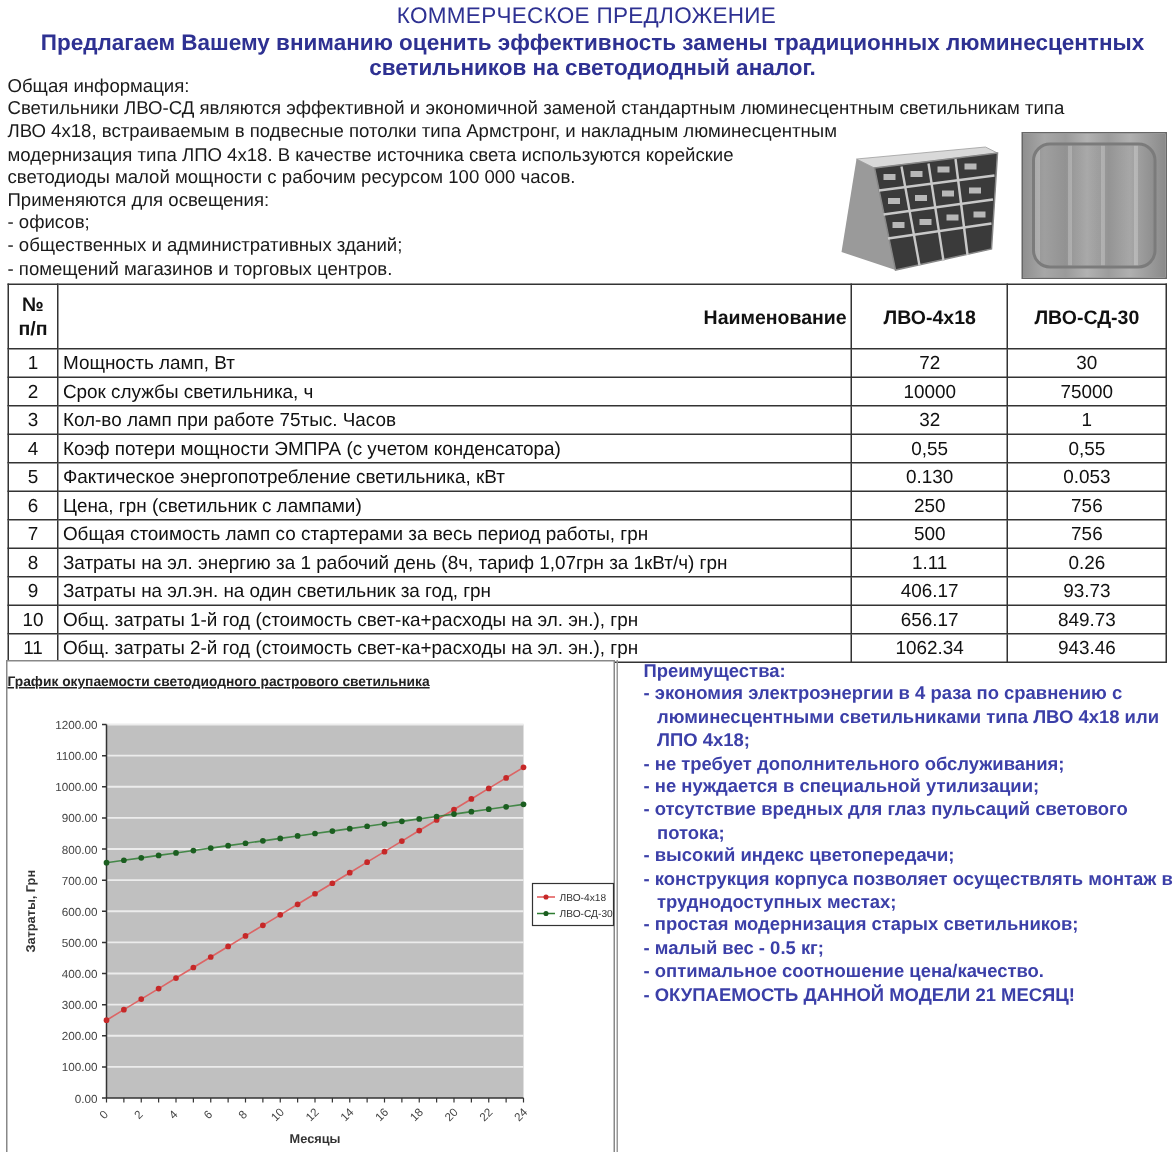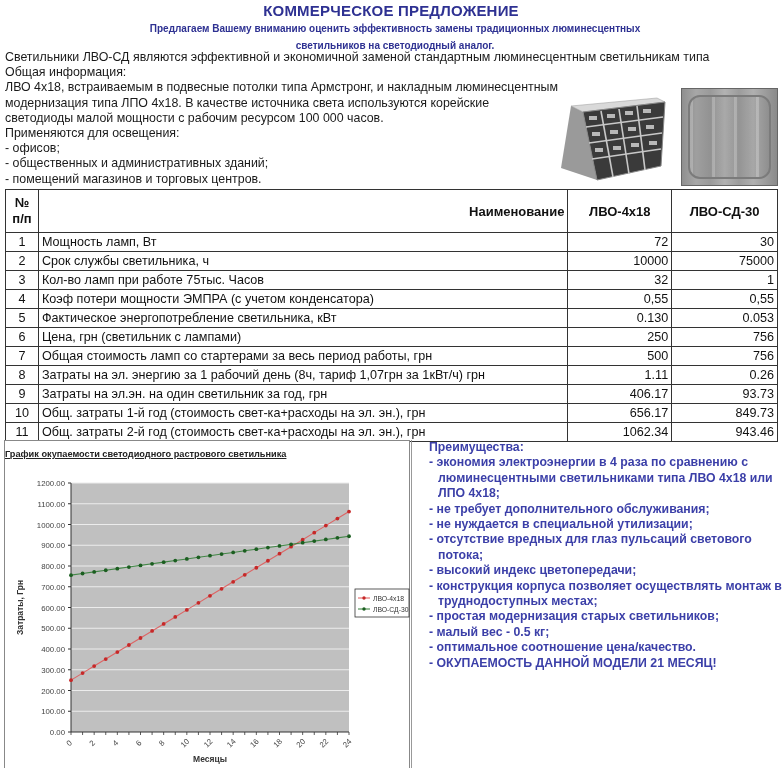--- a/index.html
+++ b/index.html
@@ -1,64 +1,64 @@
 <!DOCTYPE html>
 <html><head>
 <meta charset="utf-8">
 <style>
   * { box-sizing: border-box; margin: 0; padding: 0; }
   html, body { width: 782px; height: 768px; background: #ffffff; overflow: hidden; }
   body { font-family: "Liberation Sans", sans-serif; color: #111; position: relative; }
 
   .title-main { position: absolute; left: 0; top: 2px; width: 782px; text-align: center;
-    color: #2e3192; font-weight: bold; font-size: 15px; letter-spacing: 0.2px; }
+    color: #2e3192; font-weight: normal; font-size: 15px; letter-spacing: 0.2px; }
   .title-sub { position: absolute; left: 20px; top: 20px; width: 750px; text-align: center;
-    color: #2e3192; font-weight: bold; font-size: 10px; line-height: 17px; }
+    color: #2e3192; font-weight: bold; font-size: 15px; line-height: 17px; }
 
   .info { position: absolute; left: 5px; top: 50px; width: 560px; font-size: 12.4px; line-height: 15.2px; color: #1a1a1a; }
   .info .line { white-space: nowrap; }
 
   .photo1 { position: absolute; left: 557px; top: 96px; width: 112px; height: 86px; }
   .photo2 { position: absolute; left: 681px; top: 88px; width: 97px; height: 98px;
     background: linear-gradient(90deg, #8f8f8f 0%, #a7a7a7 15%, #9a9a9a 30%, #b2b2b2 45%, #9c9c9c 60%, #b0b0b0 75%, #999 90%, #8a8a8a 100%);
     border: 1px solid #666; }
   .photo2 .inner { position: absolute; left: 6px; top: 6px; right: 6px; bottom: 6px; border: 2px solid #7b7b7b; border-radius: 12px;
     background: repeating-linear-gradient(90deg, rgba(255,255,255,0.15) 0px, rgba(255,255,255,0.15) 3px, rgba(0,0,0,0.05) 3px, rgba(0,0,0,0.05) 22px); }
 
   table.spec { position: absolute; left: 5px; top: 189px; width: 773px; border-collapse: collapse; font-size: 12.6px; }
   table.spec td, table.spec th { border: 1px solid #333; height: 19px; padding: 0 3px; white-space: nowrap; }
   table.spec th { font-weight: bold; font-size: 13px; height: 43px; }
   table.spec th.num { width: 33px; text-align: center; line-height: 16px; }
   table.spec th.name { width: 530px; text-align: right; }
   table.spec th.v1 { width: 104px; }
   table.spec th.v2 { width: 106px; }
   table.spec td.num { text-align: center; }
-  table.spec td.val { text-align: right; }
+  table.spec td.val { text-align: center; }
 
   .chart-box { position: absolute; left: 4px; top: 440px; width: 406px; height: 330px; border: 1px solid #888; background: #fff; }
   .chart-title { position: absolute; left: 0; top: 8px; width: 406px; text-align: left; font-size: 9.2px; font-weight: bold; color: #222; text-decoration: underline; }
   .chart-svg { position: absolute; left: 0; top: 0; }
 
   .adv { position: absolute; left: 413px; top: 440px; width: 369px; font-size: 12.3px; line-height: 15.4px;
     color: #3b3fa8; font-weight: bold; padding-left: 16px; }
   .adv .item { padding-left: 9px; text-indent: -9px; }
   .adv-divider { position: absolute; left: 411px; top: 440px; width: 1px; height: 328px; background: #999; }
 </style>
 </head>
 <body>
 
 <div class="title-main">КОММЕРЧЕСКОЕ ПРЕДЛОЖЕНИЕ</div>
 <div class="title-sub">
   <div>Предлагаем Вашему вниманию оценить эффективность замены традиционных люминесцентных</div>
   <div>светильников на светодиодный аналог.</div>
 </div>
 
 <div class="info">
+  <div class="line">Общая информация:</div>
   <div class="line">Светильники ЛВО-СД являются эффективной и экономичной заменой стандартным люминесцентным светильникам типа</div>
-  <div class="line">Общая информация:</div>
   <div class="line">ЛВО 4х18, встраиваемым в подвесные потолки типа Армстронг, и накладным люминесцентным</div>
   <div class="line">модернизация типа ЛПО 4х18. В качестве источника света используются корейские</div>
   <div class="line">светодиоды малой мощности с рабочим ресурсом 100 000 часов.</div>
   <div class="line">Применяются для освещения:</div>
   <div class="line">- офисов;</div>
   <div class="line">- общественных и административных зданий;</div>
   <div class="line">- помещений магазинов и торговых центров.</div>
 </div>
 
 <svg class="photo1" viewBox="0 0 112 86">

